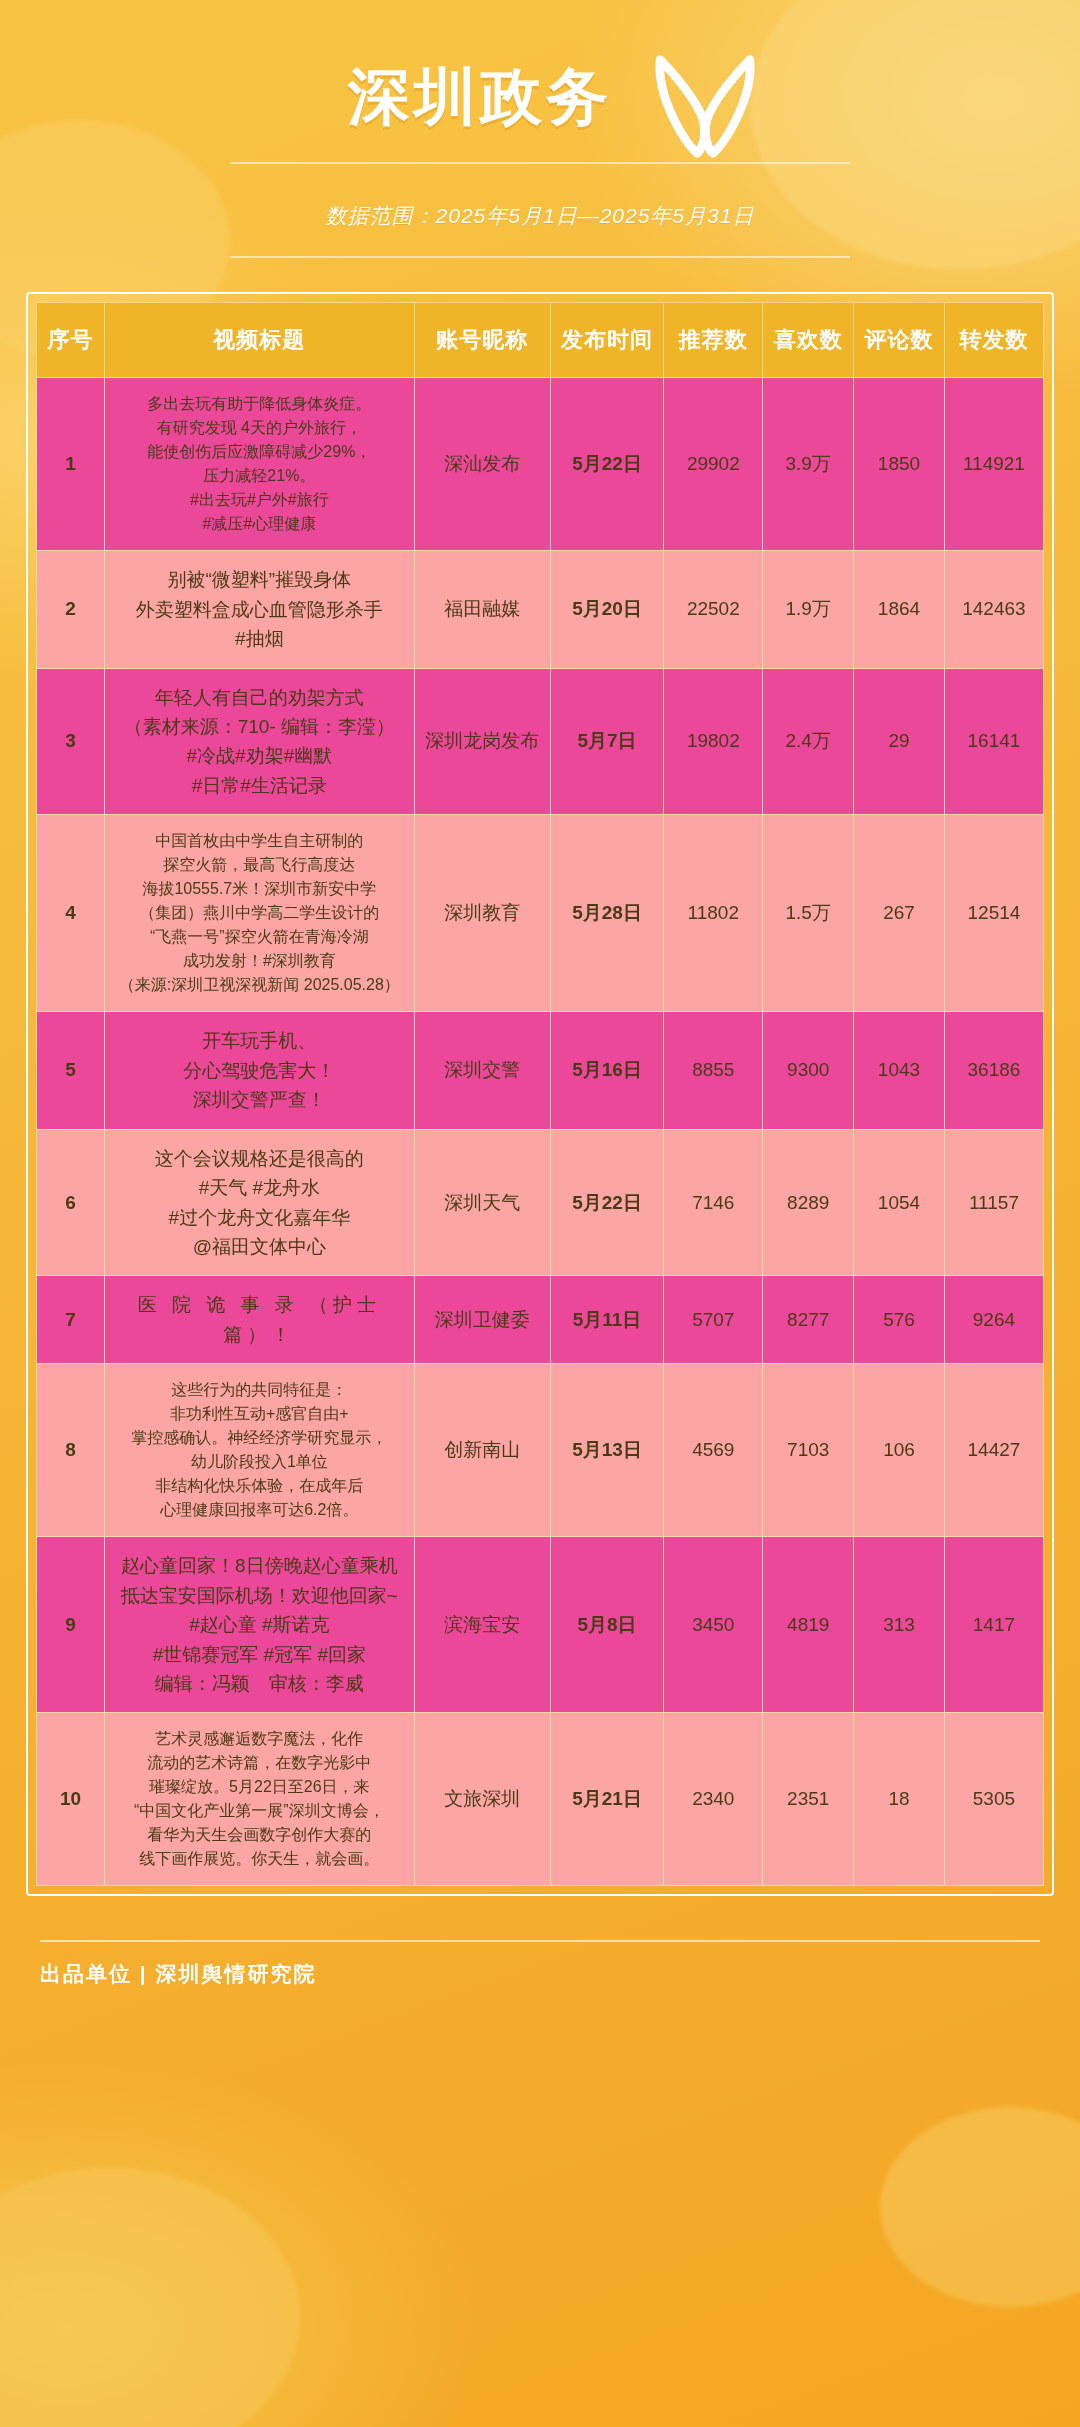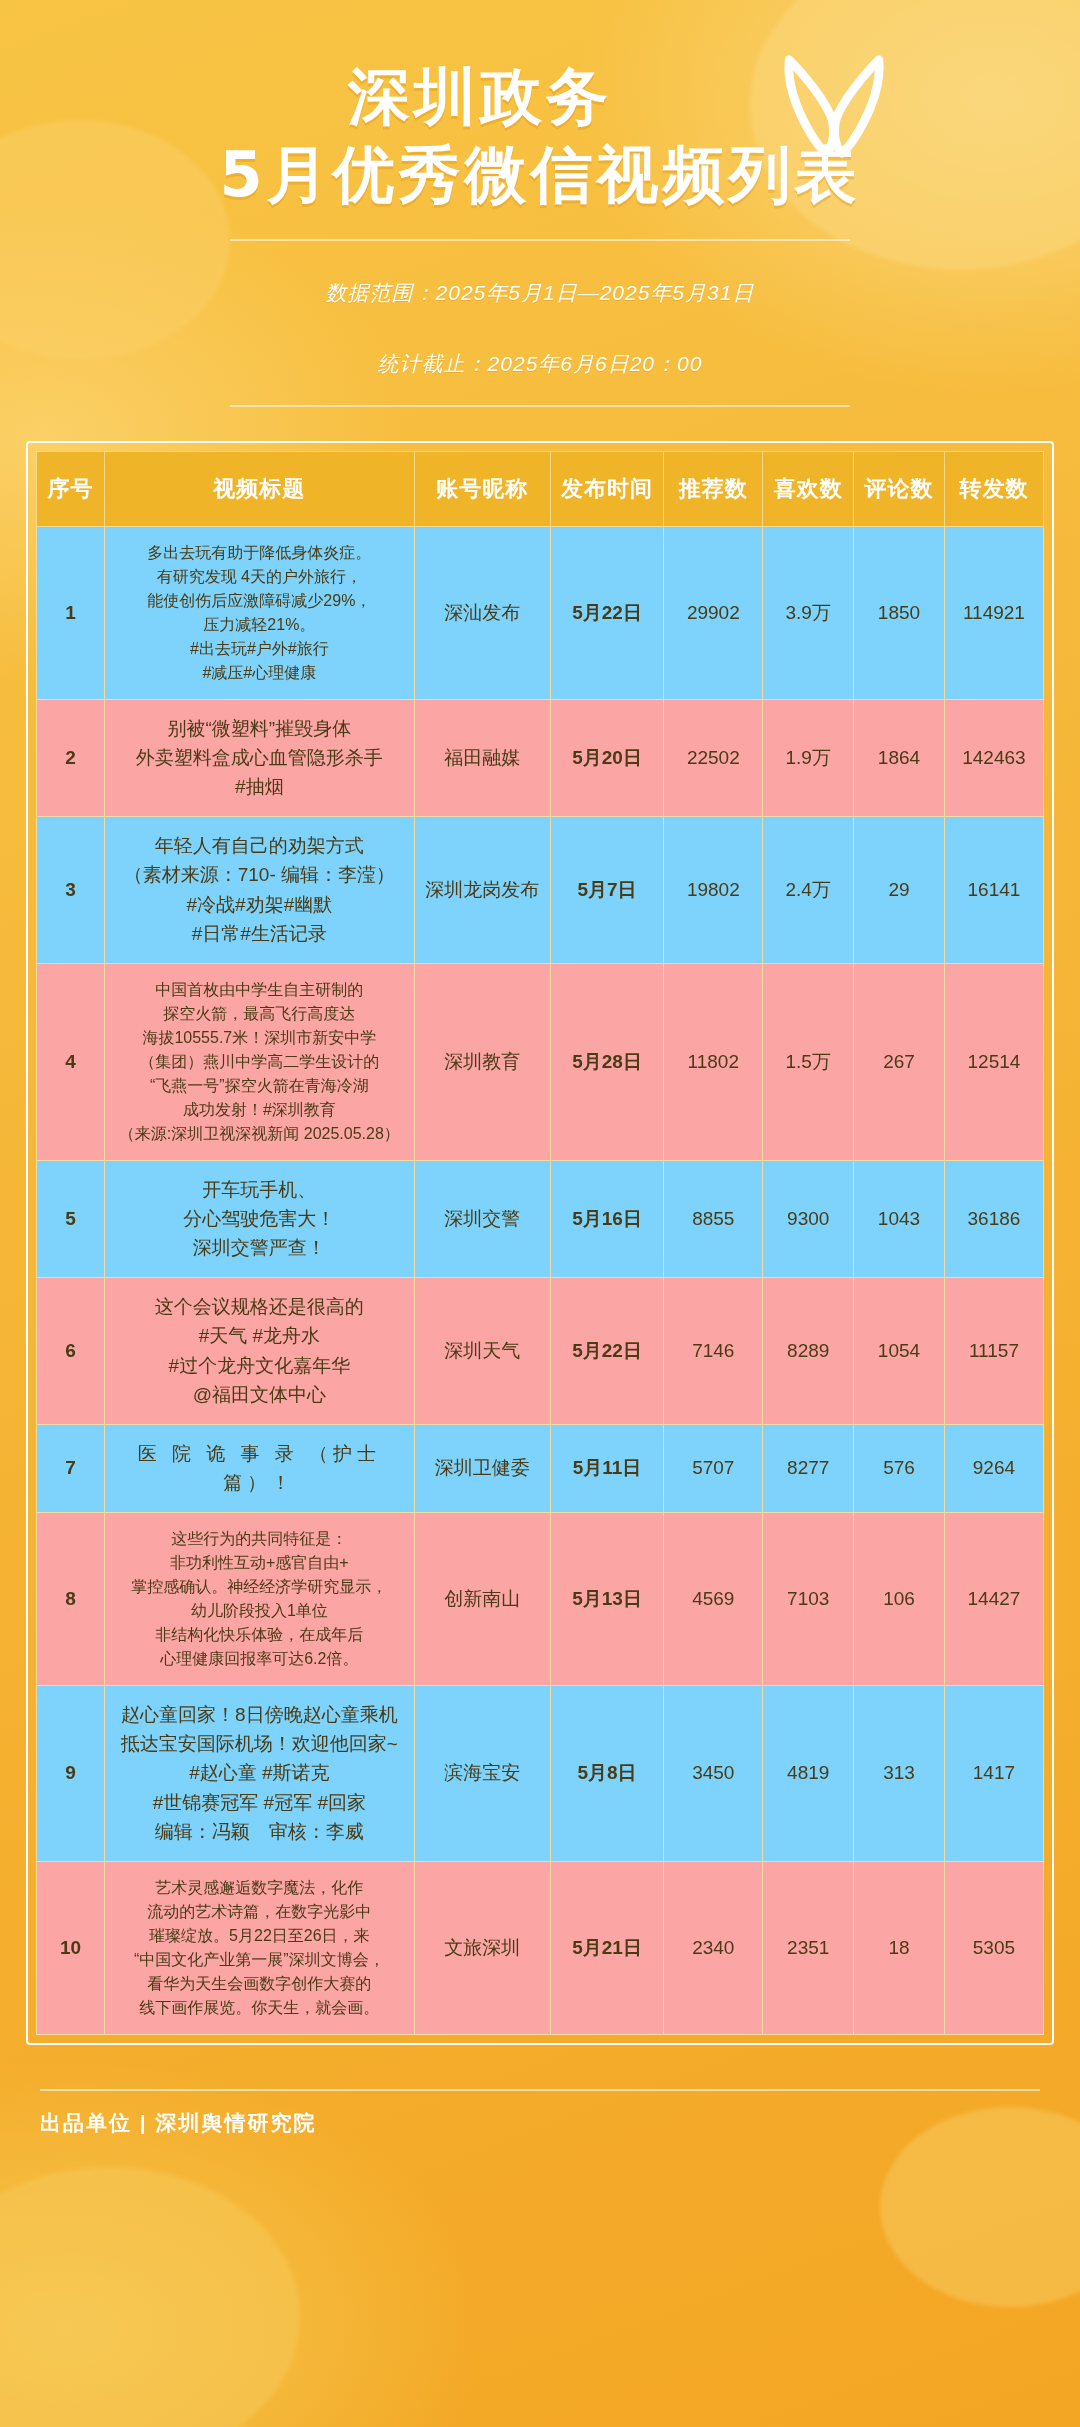--- a/index.html
+++ b/index.html
@@ -95,21 +95,21 @@
     text-align: center;
   }
   table.list td {
     border: 1px solid #f3dca4;
     text-align: center;
     vertical-align: middle;
     color: #4a3b16;
     font-size: 19px;
     padding: 14px 6px;
   }
-  tr.row-odd td { background: #7dd3fc; }
+  tr.row-odd td { background: #ec4899; }
   tr.row-even td { background: #fca5a5; }
 
   td.rank {
     font-size: 30px;
     font-weight: bold;
     color: #e8a317;
     width: 66px;
   }
   td.title {
     text-align: center;
@@ -156,30 +156,28 @@
 
 <div id="page">
   <div class="blob b1"></div>
   <div class="blob b2"></div>
   <div class="blob b3"></div>
   <div class="blob b4"></div>
 
   <div class="header">
     <div class="title-wrap">
       <div class="title-line l1">深圳政务</div>
-      <div class="title-line l2">5月优秀微信视频列表</div>
       <svg class="logo-mark" viewBox="0 0 120 115">
         <path d="M14 10 C14 10, 44 40, 56 66 C62 80, 60 98, 52 106 C42 98, 26 72, 18 46 C14 32, 13 18, 14 10 Z" fill="none" stroke="#ffffff" stroke-width="9" stroke-linejoin="round"></path>
         <path d="M106 10 C106 10, 76 40, 64 66 C58 80, 60 98, 68 106 C78 98, 94 72, 102 46 C106 32, 107 18, 106 10 Z" fill="none" stroke="#ffffff" stroke-width="9" stroke-linejoin="round"></path>
       </svg>
     </div>
 
     <div class="rule top"></div>
     <div class="subinfo">数据范围：2025年5月1日—2025年5月31日</div>
-    <div class="subinfo">统计截止：2025年6月6日20：00</div>
     <div class="rule"></div>
   </div>
 
   <div class="table-card">
     <table class="list">
       <colgroup>
         <col class="c-rank">
           <col class="c-title">
           <col class="c-acct">
           <col class="c-date">

